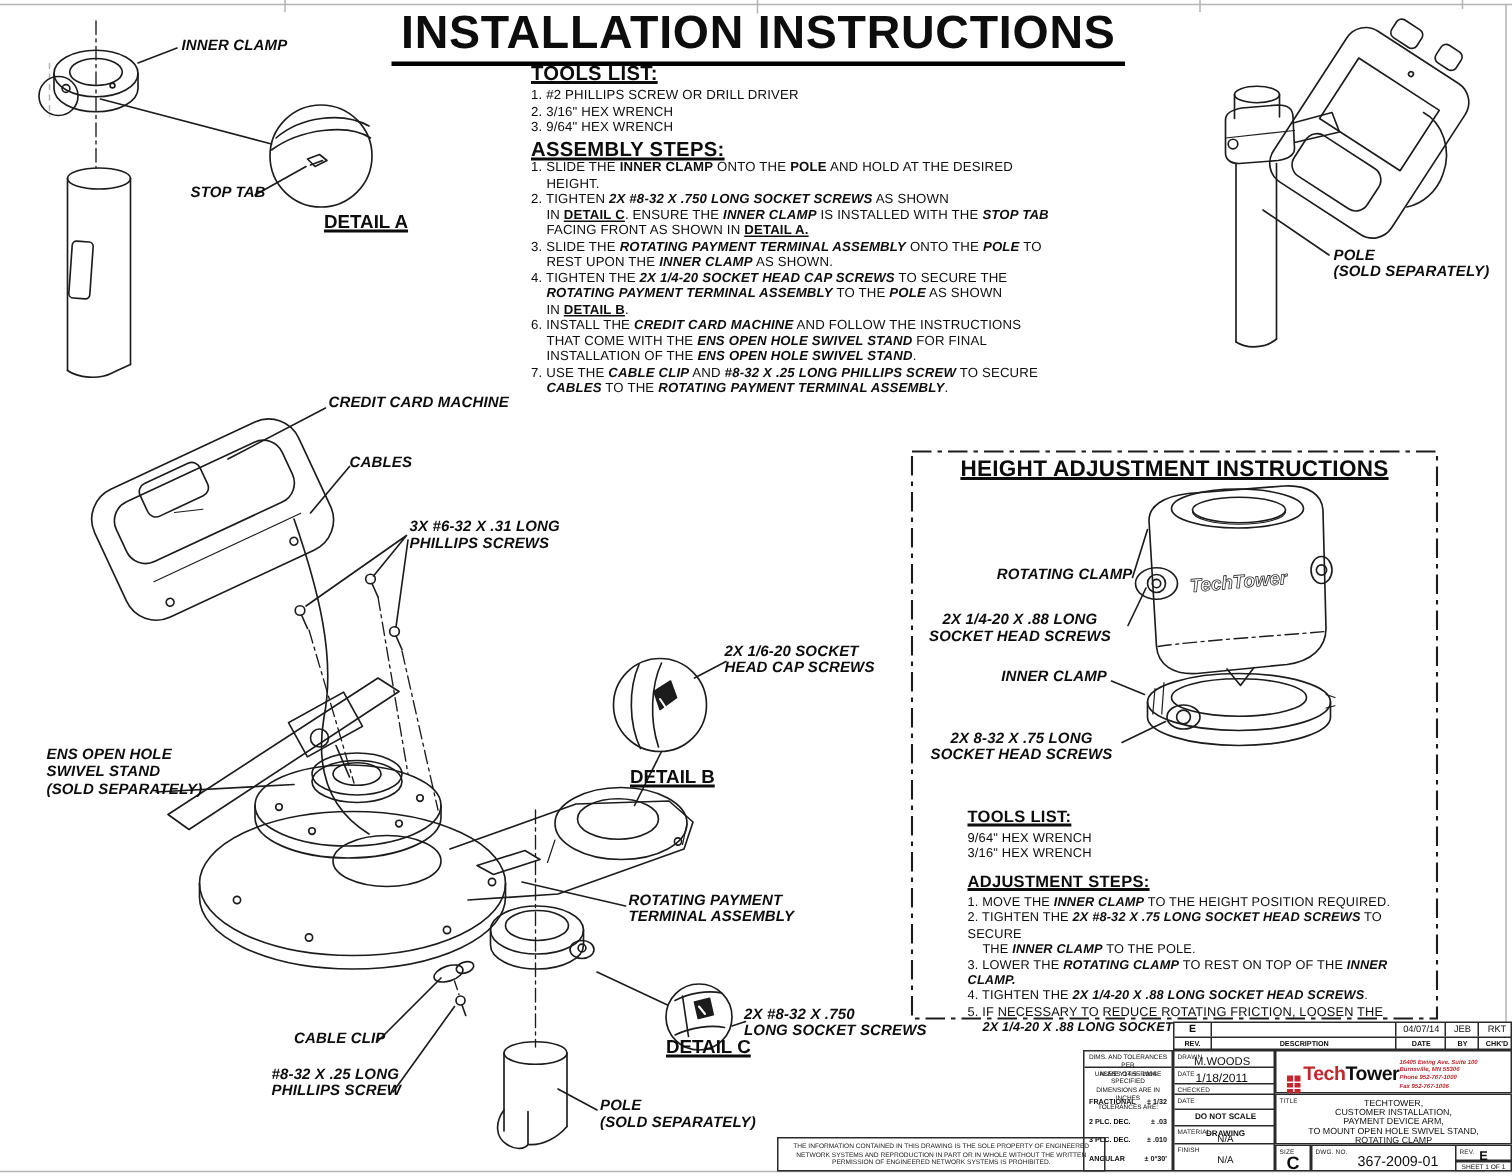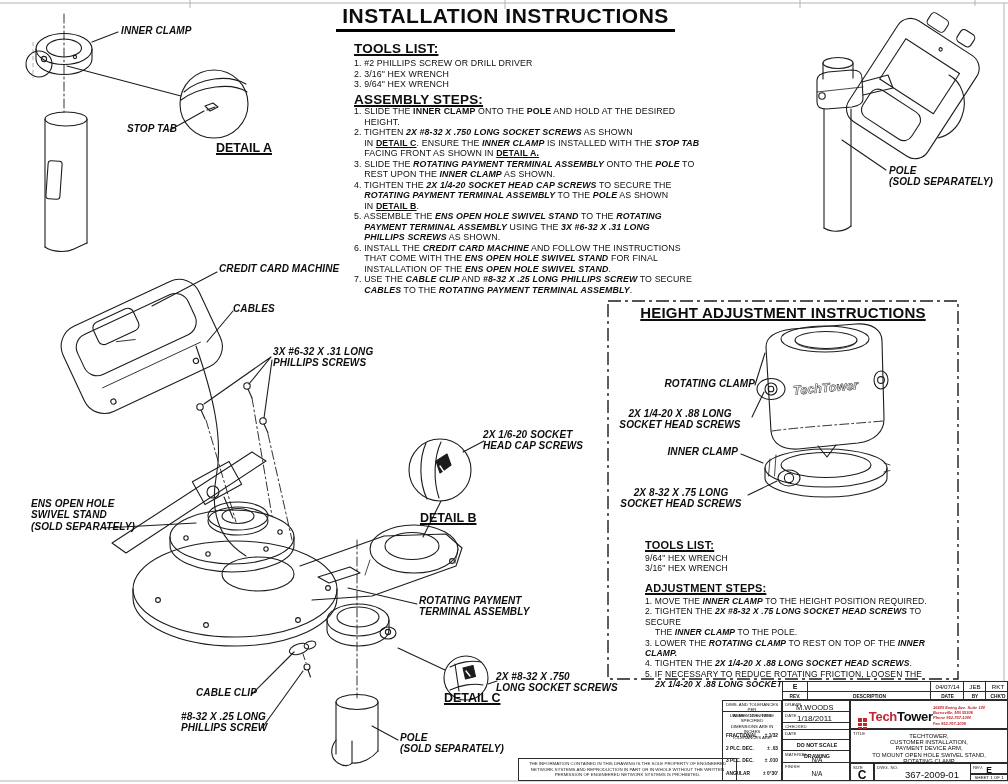--- a/index.html
+++ b/index.html
@@ -15,21 +15,21 @@
           text-decoration:underline;text-decoration-thickness:1.8px;}
   .sechead{position:absolute;font-weight:bold;font-size:13.5px;letter-spacing:.2px;
            text-decoration:underline;text-decoration-thickness:1.6px;}
   .sechead.sm{font-size:11px;}
   .body-text{position:absolute;font-size:8.8px;line-height:10.5px;letter-spacing:.12px;}
   .steps{white-space:pre-wrap;}
   .fmt-b{font-weight:bold;}
   .fmt-i{font-style:italic;font-weight:bold;}
   .fmt-u{font-weight:bold;text-decoration:underline;}
   .title-wrap{position:absolute;left:253px;top:4px;width:505px;text-align:center;}
-  .main-title{display:inline-block;font-weight:bold;font-size:21px;letter-spacing:.5px;
+  .main-title{display:inline-block;font-weight:bold;font-size:31px;letter-spacing:.5px;
               border-bottom:3.5px solid #000;padding:0 6px 1px 6px;white-space:nowrap;text-align:right;}
   .hb-title{position:absolute;left:608px;top:304px;width:350px;text-align:center;
             font-weight:bold;font-size:15px;letter-spacing:.2px;}
   .hb-title span{text-decoration:underline;text-decoration-thickness:1.7px;}
   
   .tb{position:absolute;border:1px solid #2a2a2a;box-sizing:border-box;background:#fff;}
   .tb-label{position:absolute;top:1px;left:2px;font-size:4.3px;letter-spacing:.1px;color:#222;}
   .tiny{font-size:4.3px;line-height:5.4px;}
   .red{color:#c1272d;}
   .tol-row{display:flex;justify-content:space-between;padding:0 3px;font-size:4.8px;
@@ -255,23 +255,21 @@
       <div class="tool-item">3. 9/64" HEX WRENCH</div>
     </div>
 
   <div class="sechead" style="left:354px;top:92px;">ASSEMBLY STEPS:</div>
   <div class="body-text steps" style="left:354px;top:106px;width:352px;"><div class="step"><span>1. SLIDE THE </span><span class="fmt-b">INNER CLAMP</span><span> ONTO THE </span><span class="fmt-b">POLE</span><span> AND HOLD AT THE DESIRED
     HEIGHT.</span></div><div class="step"><span>2. TIGHTEN </span><span class="fmt-b fmt-i">2X #8-32 X .750 LONG SOCKET SCREWS</span><span> AS SHOWN
     IN </span><span class="fmt-b fmt-u">DETAIL C</span><span>. ENSURE THE </span><span class="fmt-b fmt-i">INNER CLAMP</span><span> IS INSTALLED WITH THE </span><span class="fmt-b fmt-i">STOP TAB</span><span>
     FACING FRONT AS SHOWN IN </span><span class="fmt-b fmt-u">DETAIL A.</span></div><div class="step"><span>3. SLIDE THE </span><span class="fmt-b fmt-i">ROTATING PAYMENT TERMINAL ASSEMBLY</span><span> ONTO THE </span><span class="fmt-b fmt-i">POLE</span><span> TO
     REST UPON THE </span><span class="fmt-b fmt-i">INNER CLAMP</span><span> AS SHOWN.</span></div><div class="step"><span>4. TIGHTEN THE </span><span class="fmt-b fmt-i">2X 1/4-20 SOCKET HEAD CAP SCREWS</span><span> TO SECURE THE
     </span><span class="fmt-b fmt-i">ROTATING PAYMENT TERMINAL ASSEMBLY</span><span> TO THE </span><span class="fmt-b fmt-i">POLE</span><span> AS SHOWN
-    IN </span><span class="fmt-b fmt-u">DETAIL B</span><span>.</span></div><div class="step"><span>5. ASSEMBLE THE </span><span class="fmt-b fmt-i">ENS OPEN HOLE SWIVEL STAND</span><span> TO THE </span><span class="fmt-b fmt-i">ROTATING
-    PAYMENT TERMINAL ASSEMBLY</span><span> USING THE </span><span class="fmt-b fmt-i">3X #6-32 X .31 LONG
-    PHILLIPS SCREWS</span><span> AS SHOWN.</span></div><div class="step"><span>6. INSTALL THE </span><span class="fmt-b fmt-i">CREDIT CARD MACHINE</span><span> AND FOLLOW THE INSTRUCTIONS
+    IN </span><span class="fmt-b fmt-u">DETAIL B</span><span>.</span></div><div class="step"><span>6. INSTALL THE </span><span class="fmt-b fmt-i">CREDIT CARD MACHINE</span><span> AND FOLLOW THE INSTRUCTIONS
     THAT COME WITH THE </span><span class="fmt-b fmt-i">ENS OPEN HOLE SWIVEL STAND</span><span> FOR FINAL
     INSTALLATION OF THE </span><span class="fmt-b fmt-i">ENS OPEN HOLE SWIVEL STAND</span><span>.</span></div><div class="step"><span>7. USE THE </span><span class="fmt-b fmt-i">CABLE CLIP</span><span> AND </span><span class="fmt-b fmt-i">#8-32 X .25 LONG PHILLIPS SCREW</span><span> TO SECURE
     </span><span class="fmt-b fmt-i">CABLES</span><span> TO THE </span><span class="fmt-b fmt-i">ROTATING PAYMENT TERMINAL ASSEMBLY</span><span>.</span></div></div>
 
   <div class="lbl" style="left:121px;top:25px;">INNER CLAMP</div>
   <div class="lbl" style="left:127px;top:123px;">STOP TAB</div>
   <div class="detail" style="left:184px;top:141px;margin-left:32px;">DETAIL A</div>
   <div class="lbl" style="left:889px;top:165px;">POLE
 (SOLD SEPARATELY)</div>
   <div class="lbl" style="left:219px;top:263px;">CREDIT CARD MACHINE</div>

